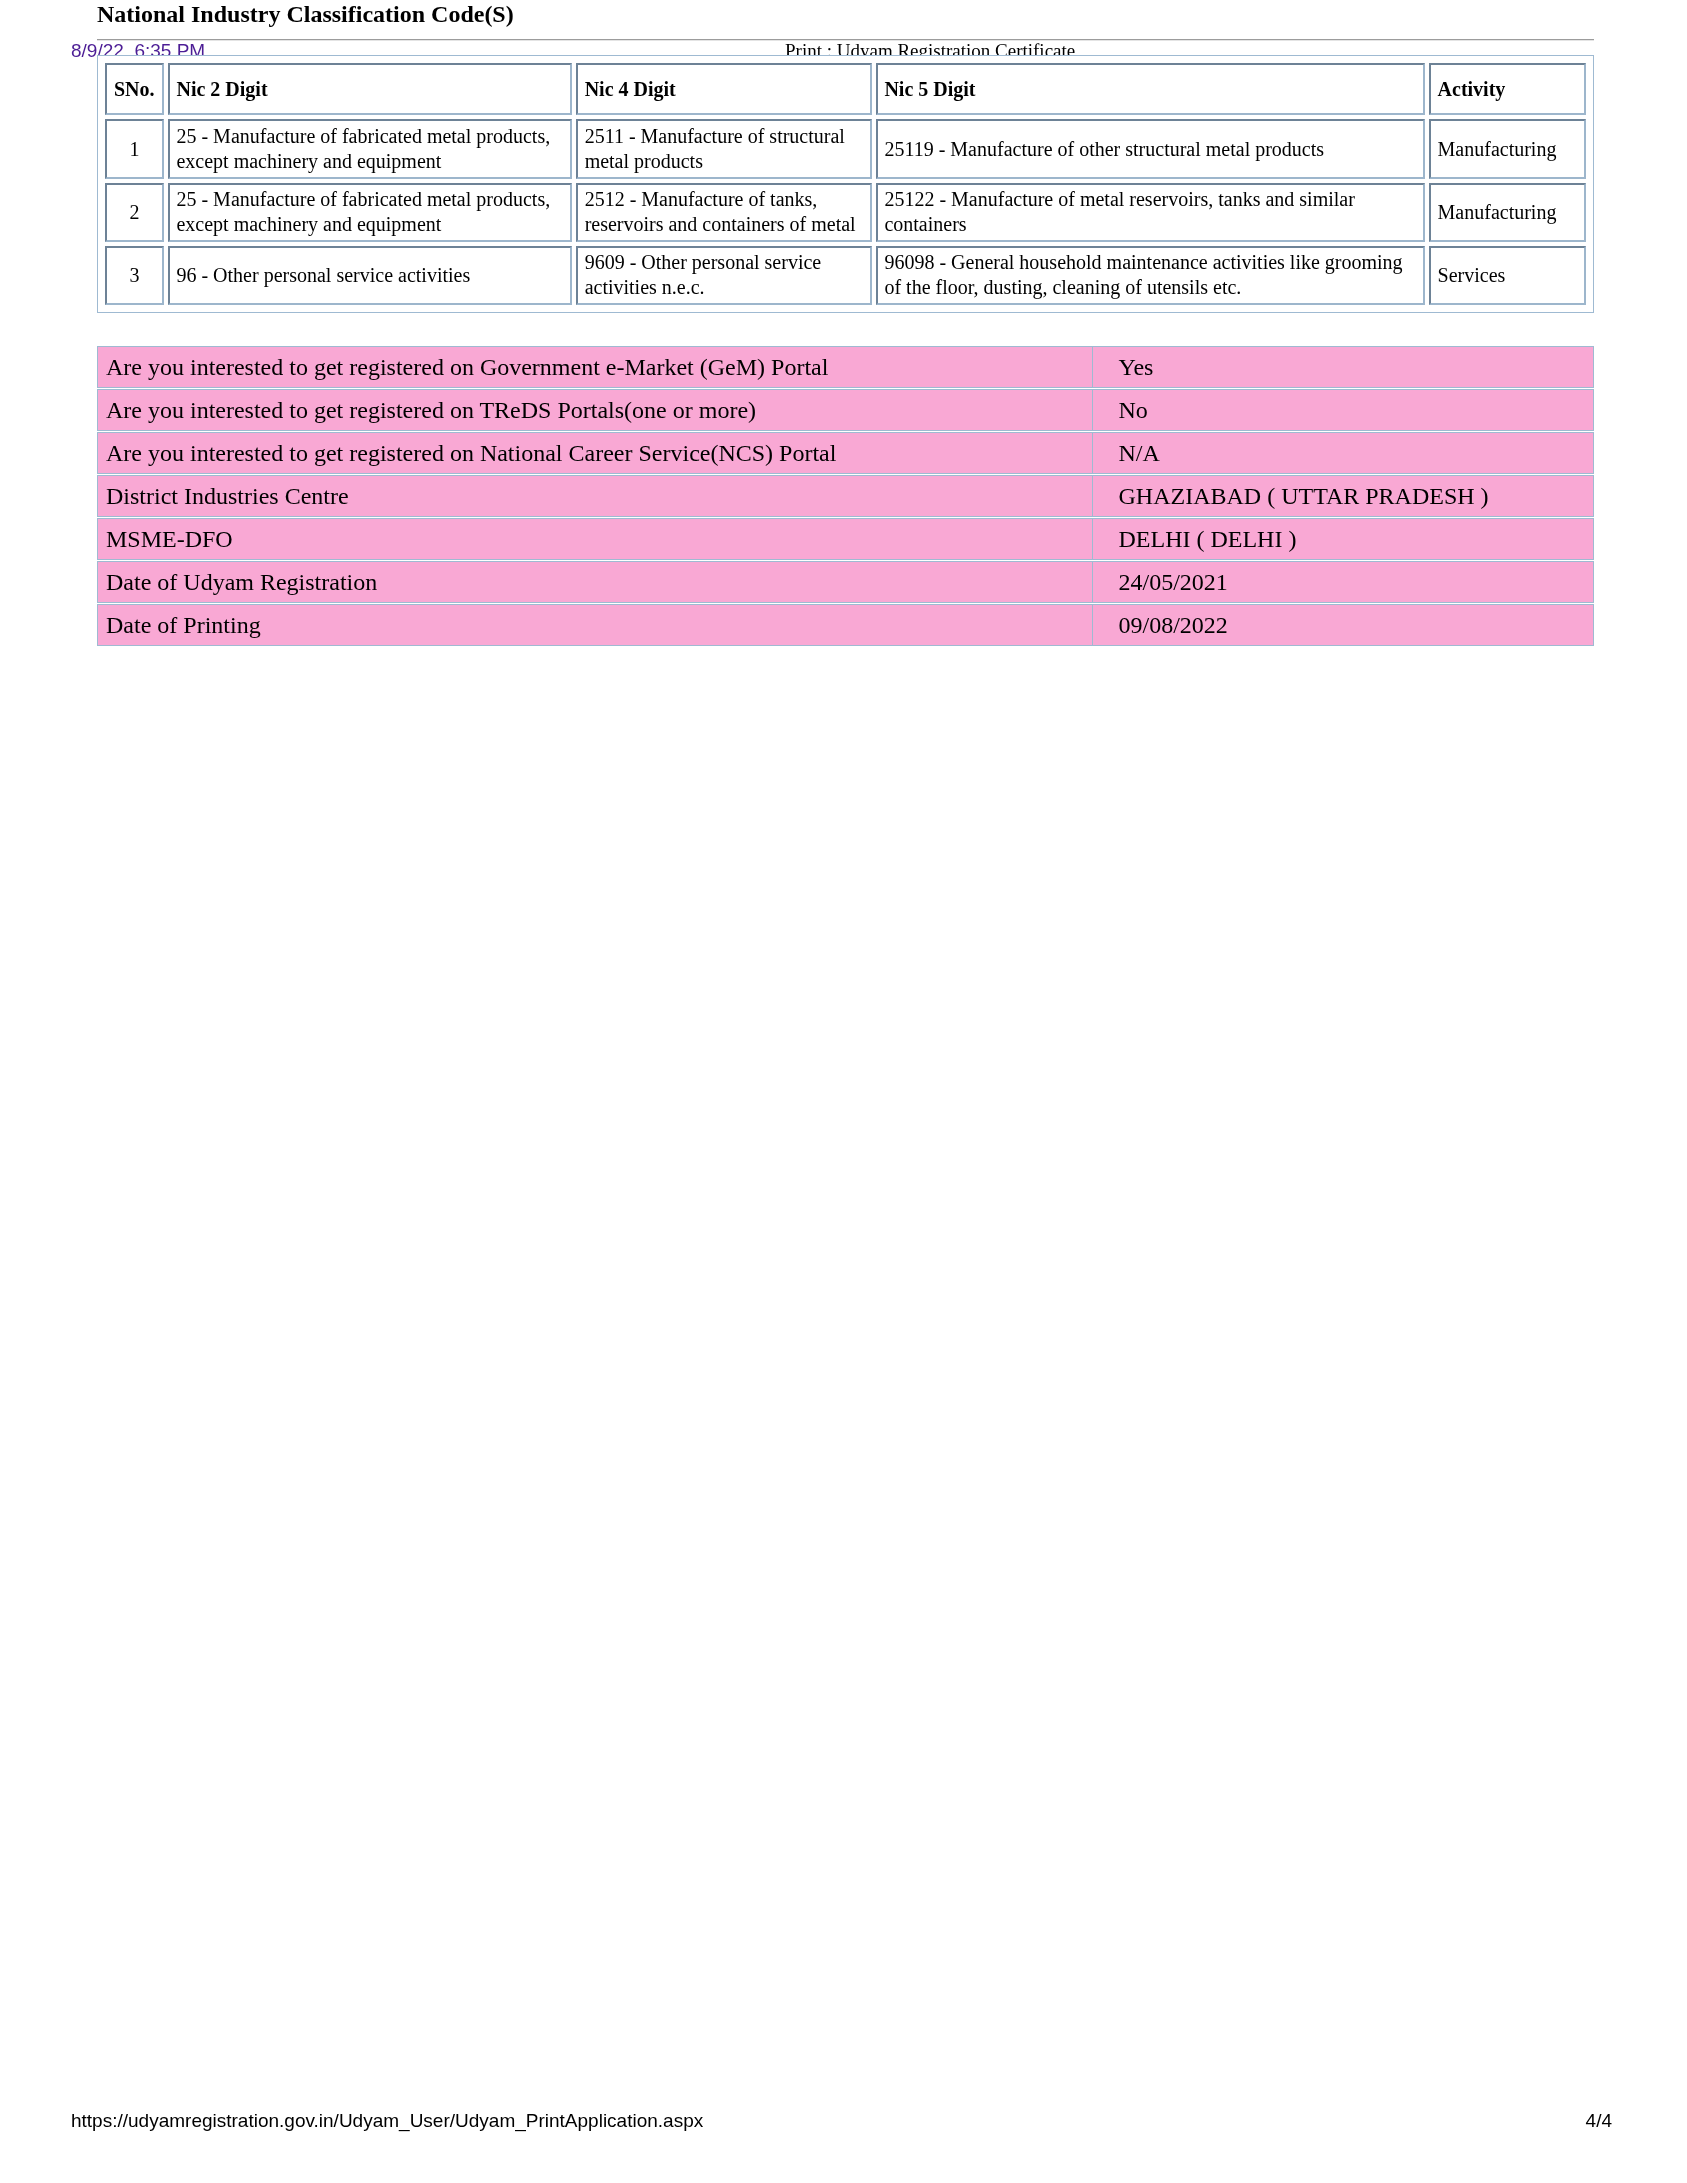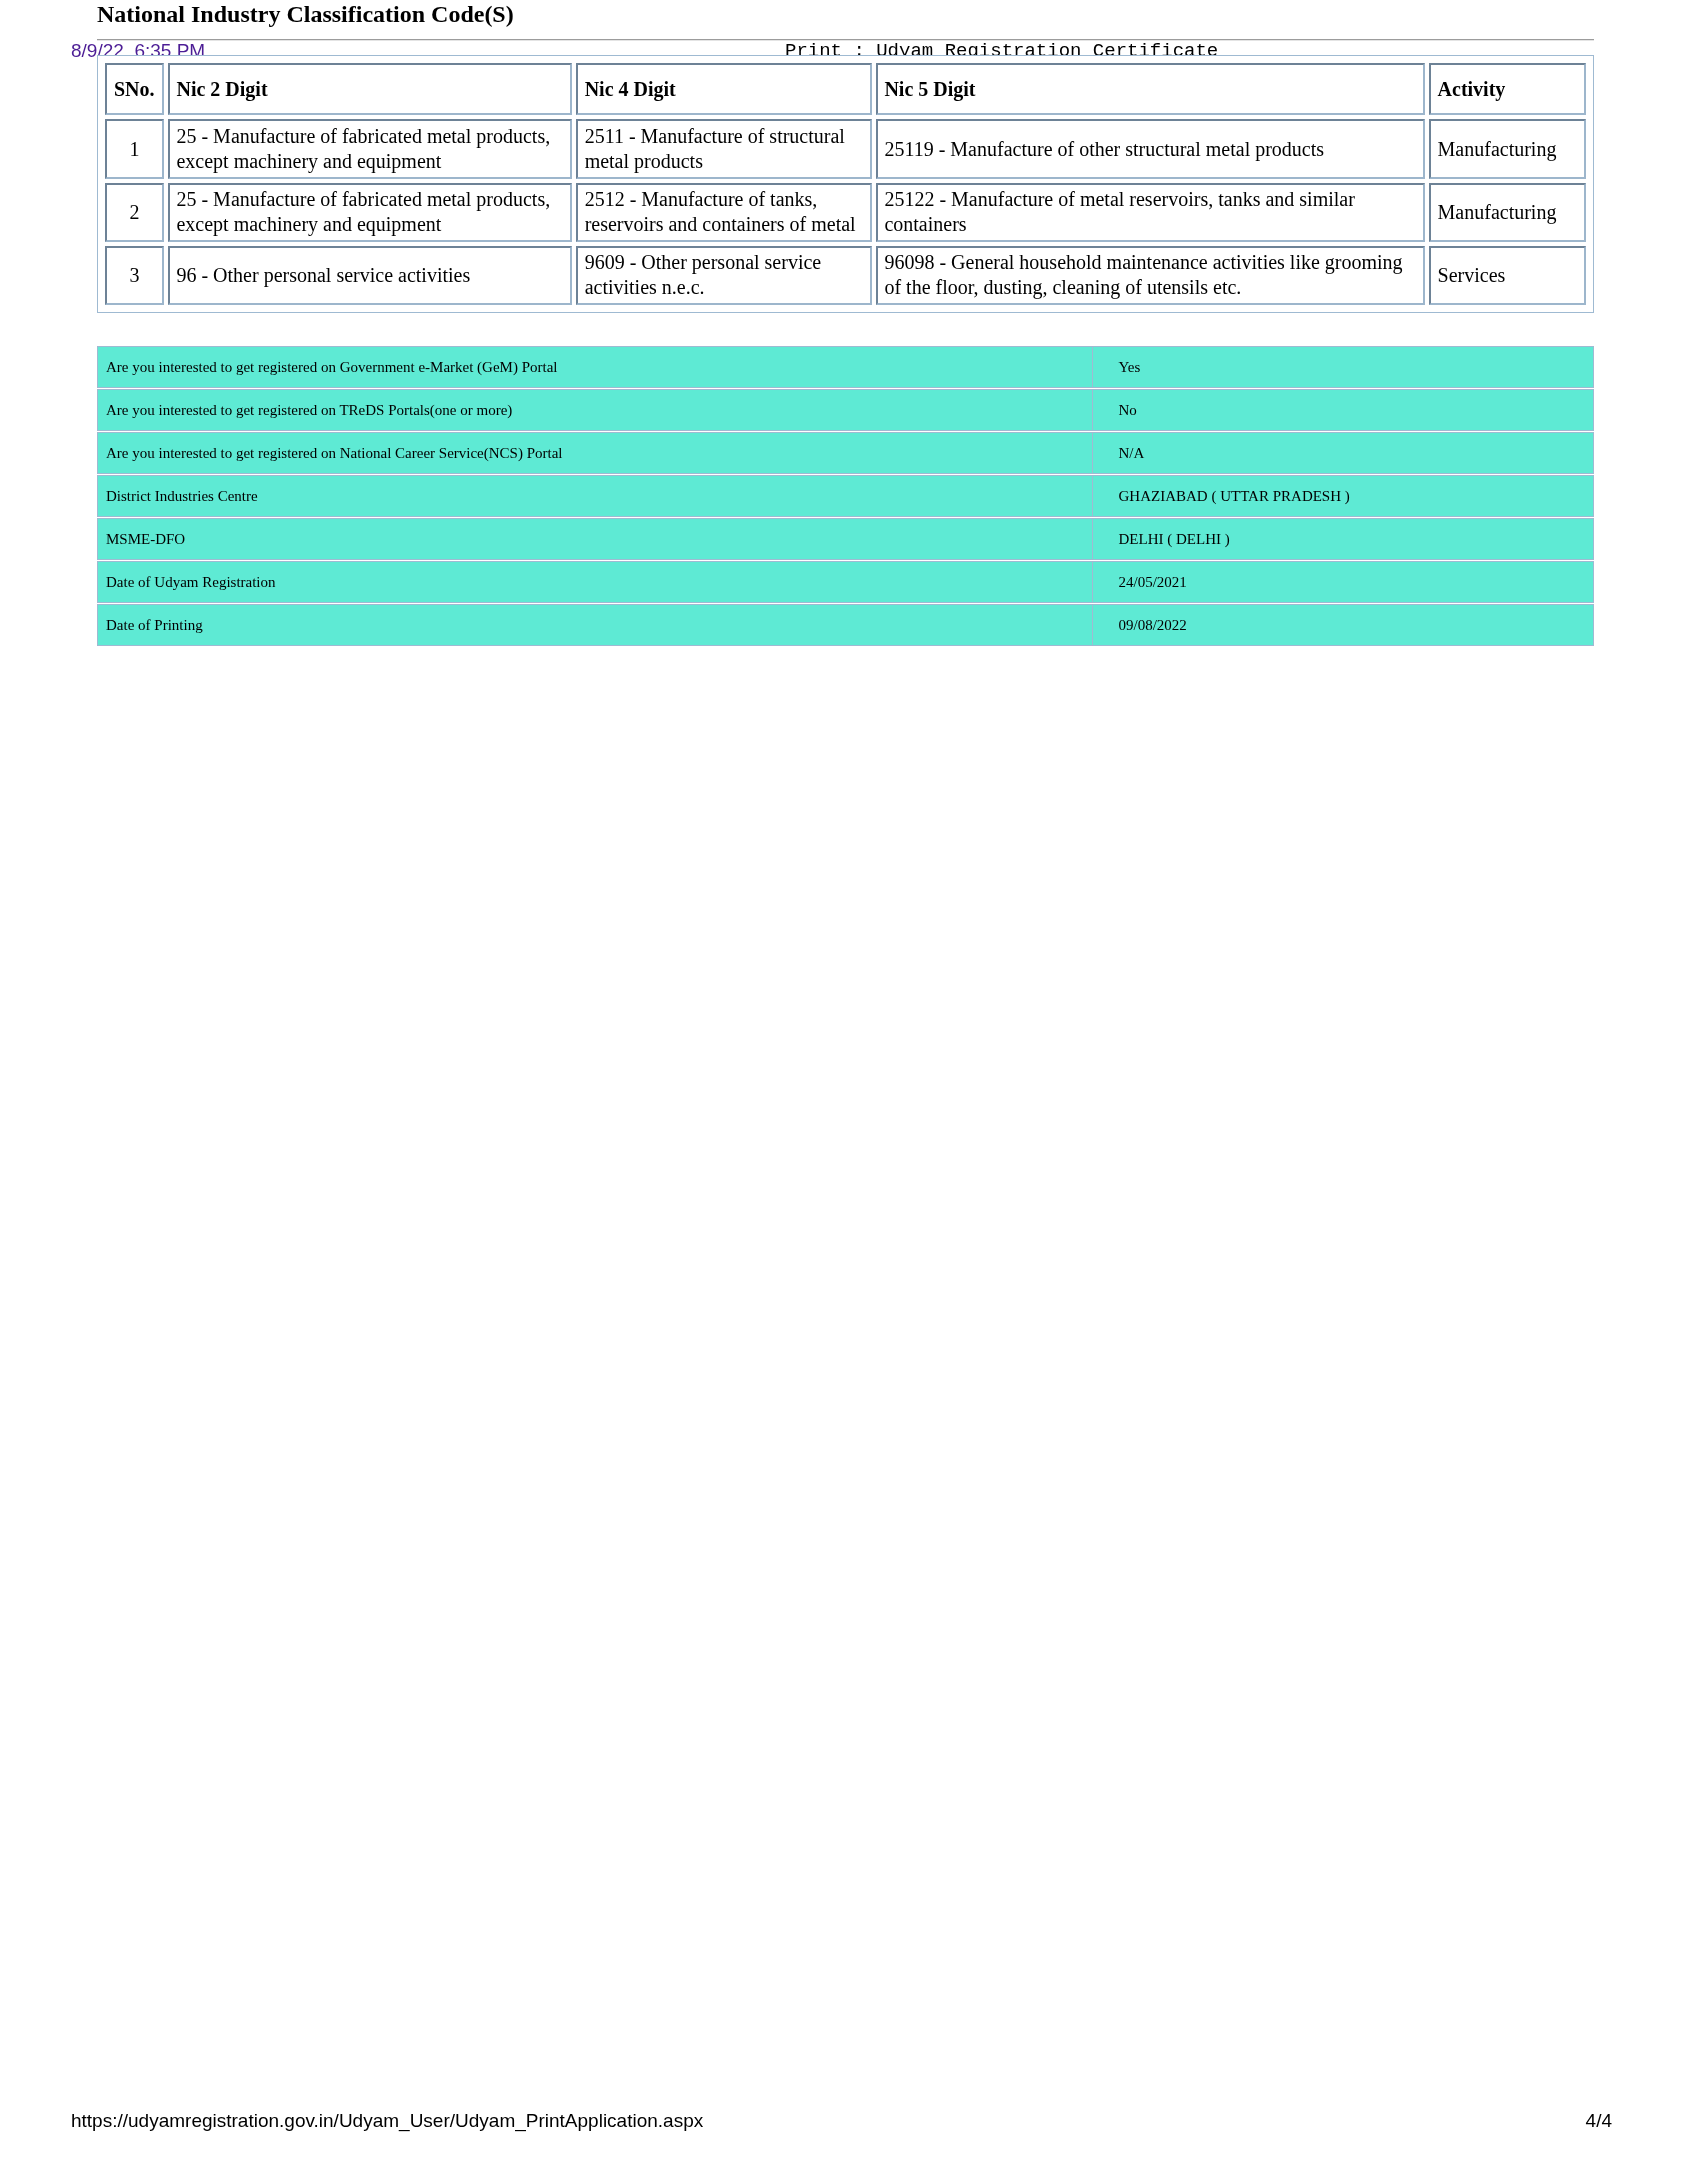--- a/index.html
+++ b/index.html
@@ -10,21 +10,21 @@
     font-family: "Liberation Serif", serif;
     color: #000;
   }
   .print-header-date {
     position: absolute; left: 71px; top: 40px;
     font-family: "Liberation Sans", sans-serif;
     font-size: 19px; color: #4c1d95; white-space: nowrap;
   }
   .print-header-title {
     position: absolute; left: 785px; top: 40px;
-    font-family: Liberation Mono, monospace;
+    font-family: Liberation Serif, serif;
     font-size: 19px; color: #000; white-space: nowrap;
   }
   .content {
     position: absolute; left: 97px; top: 0; width: 1497px;
   }
   h1.heading {
     font-size: 24px; font-weight: bold;
     font-family: Liberation Serif, serif;
     line-height: 28px;
   }
@@ -69,24 +69,24 @@
   
   table.details {
     margin-top: 32px;
     width: 100%;
     table-layout: fixed;
     border-collapse: separate;
     border-spacing: 0 1.3px;
   }
   table.details td {
     height: 42px;
-    font-size: 15px;
+    font-size: 24px;
     line-height: 25px;
     vertical-align: middle;
-    background: #5eead4;
+    background: #f9a8d4;
   }
   table.details td.q {
     width: 66.5%;
     border: 1.3px solid #9fbad2;
     padding: 4px 8px;
   }
   table.details td.v {
     border: 1.3px solid #9fbad2;
     border-left: none;
     padding: 4px 26px;

